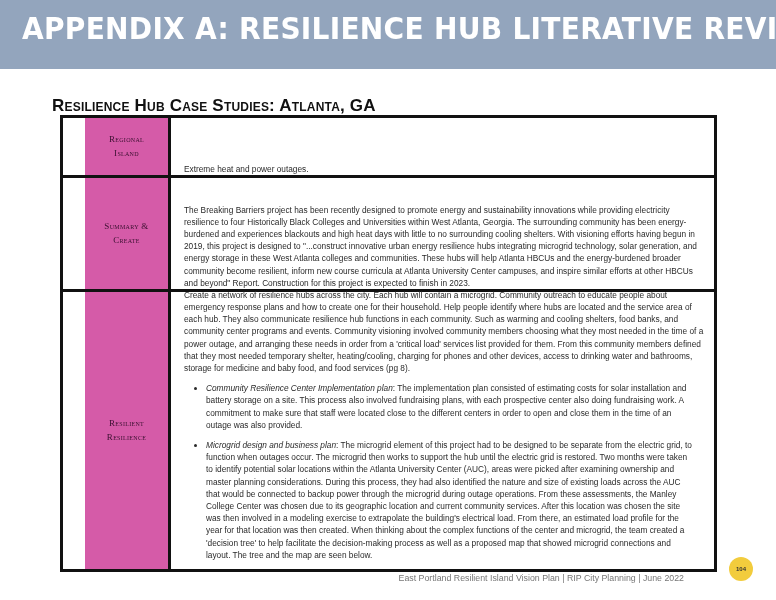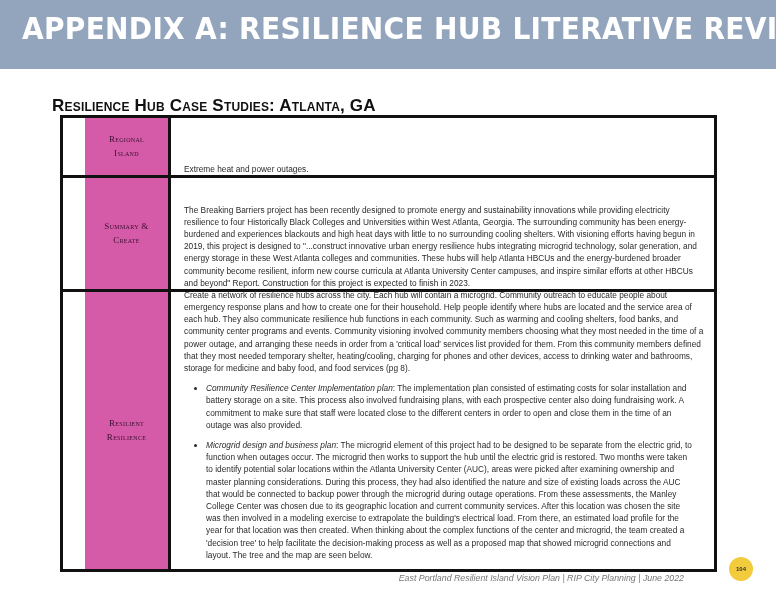--- a/index.html
+++ b/index.html
@@ -44,21 +44,21 @@
       flex: 1; height: 100%; box-sizing: border-box; padding: 0 10px 0 13px;
       font-size: 8.3px; line-height: 12.2px; color: #2a2a2a;
       display: flex; flex-direction: column; justify-content: flex-end;
     }
     .content-cell p { margin: 0; }
     .content-cell ul { margin: 0; padding-left: 14px; }
     .content-cell li { margin: 8px; }
     .content-cell li em { font-style: italic; }
     .footer-text {
       position: absolute; right: 92px; top: 573px;
-      font-style: italic; font-size: 8.8px; color: #777; white-space: nowrap;
+      font-size: 8.8px; color: #777; white-space: nowrap;
     }
     .page-badge {
       position: absolute; left: 729px; top: 557px; width: 24px; height: 24px;
       border-radius: 50%; background: #f2cc3d;
       display: flex; align-items: center; justify-content: center;
       font-size: 6px; font-weight: bold; color: #333;
     }
   </style>
 </head>
 <body>

